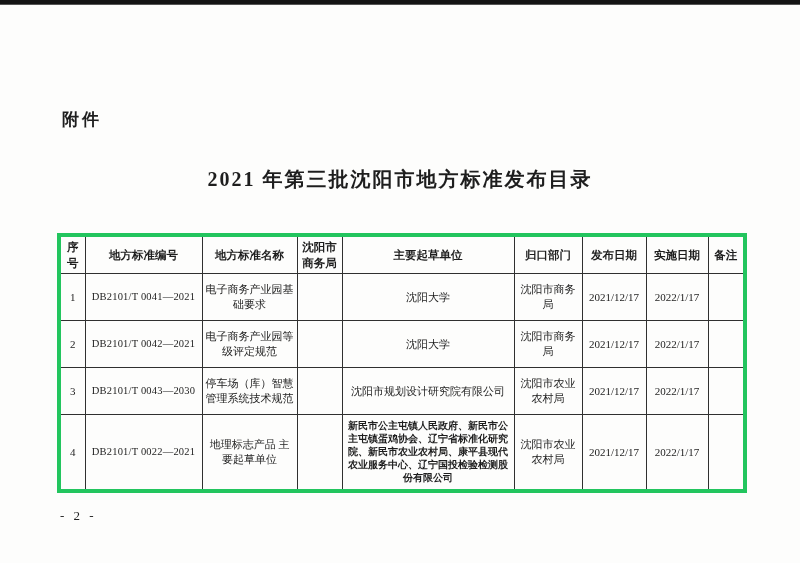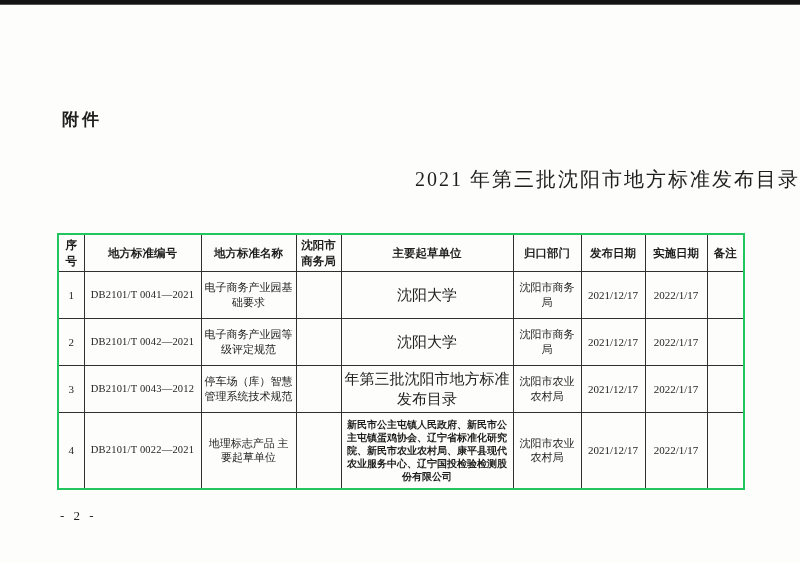--- a/index.html
+++ b/index.html
@@ -20,44 +20,44 @@
     position:absolute;top:0;left:0;width:100%;height:4px;
     background:#141414;
     border-bottom:1px solid #555;
   }
   .attachment{
     position:absolute;left:62px;top:100px;
     font-size:17px;font-weight:bold;letter-spacing:3px;margin-top:8px;
   }
   .title{
     position:absolute;left:0;right:0;top:166px;margin:0;
-    text-align:right;
-    font-size:20px;font-weight:normal;letter-spacing:2px;
+    text-align:center;
+    font-size:20px;font-weight:bold;letter-spacing:2px;
   }
   .doc-table{
     position:absolute;left:57px;top:233px;width:686px;
     border-collapse:collapse;table-layout:fixed;
-    border:2px solid #22c55e;
+    border:4px solid #22c55e;
   }
   .doc-table th,.doc-table td{
     border:1px solid #303030;
     text-align:center;vertical-align:middle;
     font-size:11px;line-height:1.35;
     padding:1px 3px;
     overflow:hidden;
     word-break:break-all;
   }
   .doc-table th{
     font-weight:bold;font-size:11.5px;padding:2px 2px;line-height:1.4;
   }
   tr.hdr{height:36px;}
   tr.row-std{height:47px;}
   tr.row-tall{height:76px;}
   td.code-cell{white-space:nowrap;font-size:10.5px;letter-spacing:0.2px;}
-  td.drafter-cell{font-size:15px;}
+  td.drafter-cell{font-size:11px;}
   tr.row-tall td.drafter-cell{font-size:10px;line-height:1.3;padding:2px 4px;font-weight:bold;}
   .pageno{
     position:absolute;left:60px;top:508px;
     font-size:13px;letter-spacing:3px;
   }
 </style>
 </head>
 <body>
 
 <div class="page">
@@ -111,24 +111,24 @@
         <td>电子商务产业园等级评定规范</td>
         <td></td>
         <td class="drafter-cell">沈阳大学</td>
         <td>沈阳市商务局</td>
         <td>2021/12/17</td>
         <td>2022/1/17</td>
         <td></td>
       </tr>
       <tr class="row-std">
         <td>3</td>
-        <td class="code-cell">DB2101/T 0043—2012</td>
+        <td class="code-cell">DB2101/T 0043—2030</td>
         <td>停车场（库）智慧管理系统技术规范</td>
         <td></td>
-        <td class="drafter-cell">年第三批沈阳市地方标准发布目录</td>
+        <td class="drafter-cell">沈阳市规划设计研究院有限公司</td>
         <td>沈阳市农业农村局</td>
         <td>2021/12/17</td>
         <td>2022/1/17</td>
         <td></td>
       </tr>
       <tr class="row-tall">
         <td>4</td>
         <td class="code-cell">DB2101/T 0022—2021</td>
         <td>地理标志产品 主要起草单位</td>
         <td></td>

